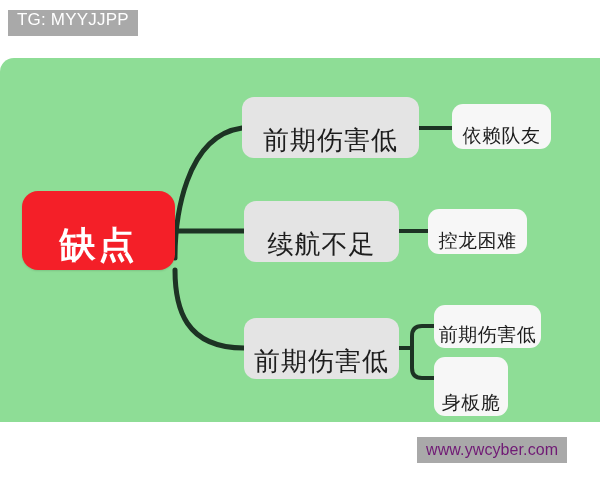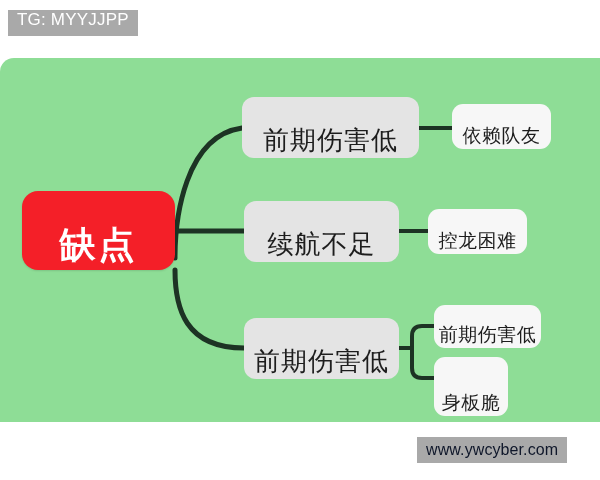--- a/index.html
+++ b/index.html
@@ -43,21 +43,21 @@
   
   #site-badge {
     position: absolute;
     left: 417px;
     top: 437px;
     height: 26px;
     padding: 0 9px;
     display: flex;
     align-items: center;
     background: #a9a9a9;
-    color: #0f172a;
+    color: #701a75;
     font-size: 16px;
     letter-spacing: 0.1px;
     white-space: nowrap;
     z-index: 40;
   }
 
   
   #canvas {
     position: absolute;
     left: 0;

